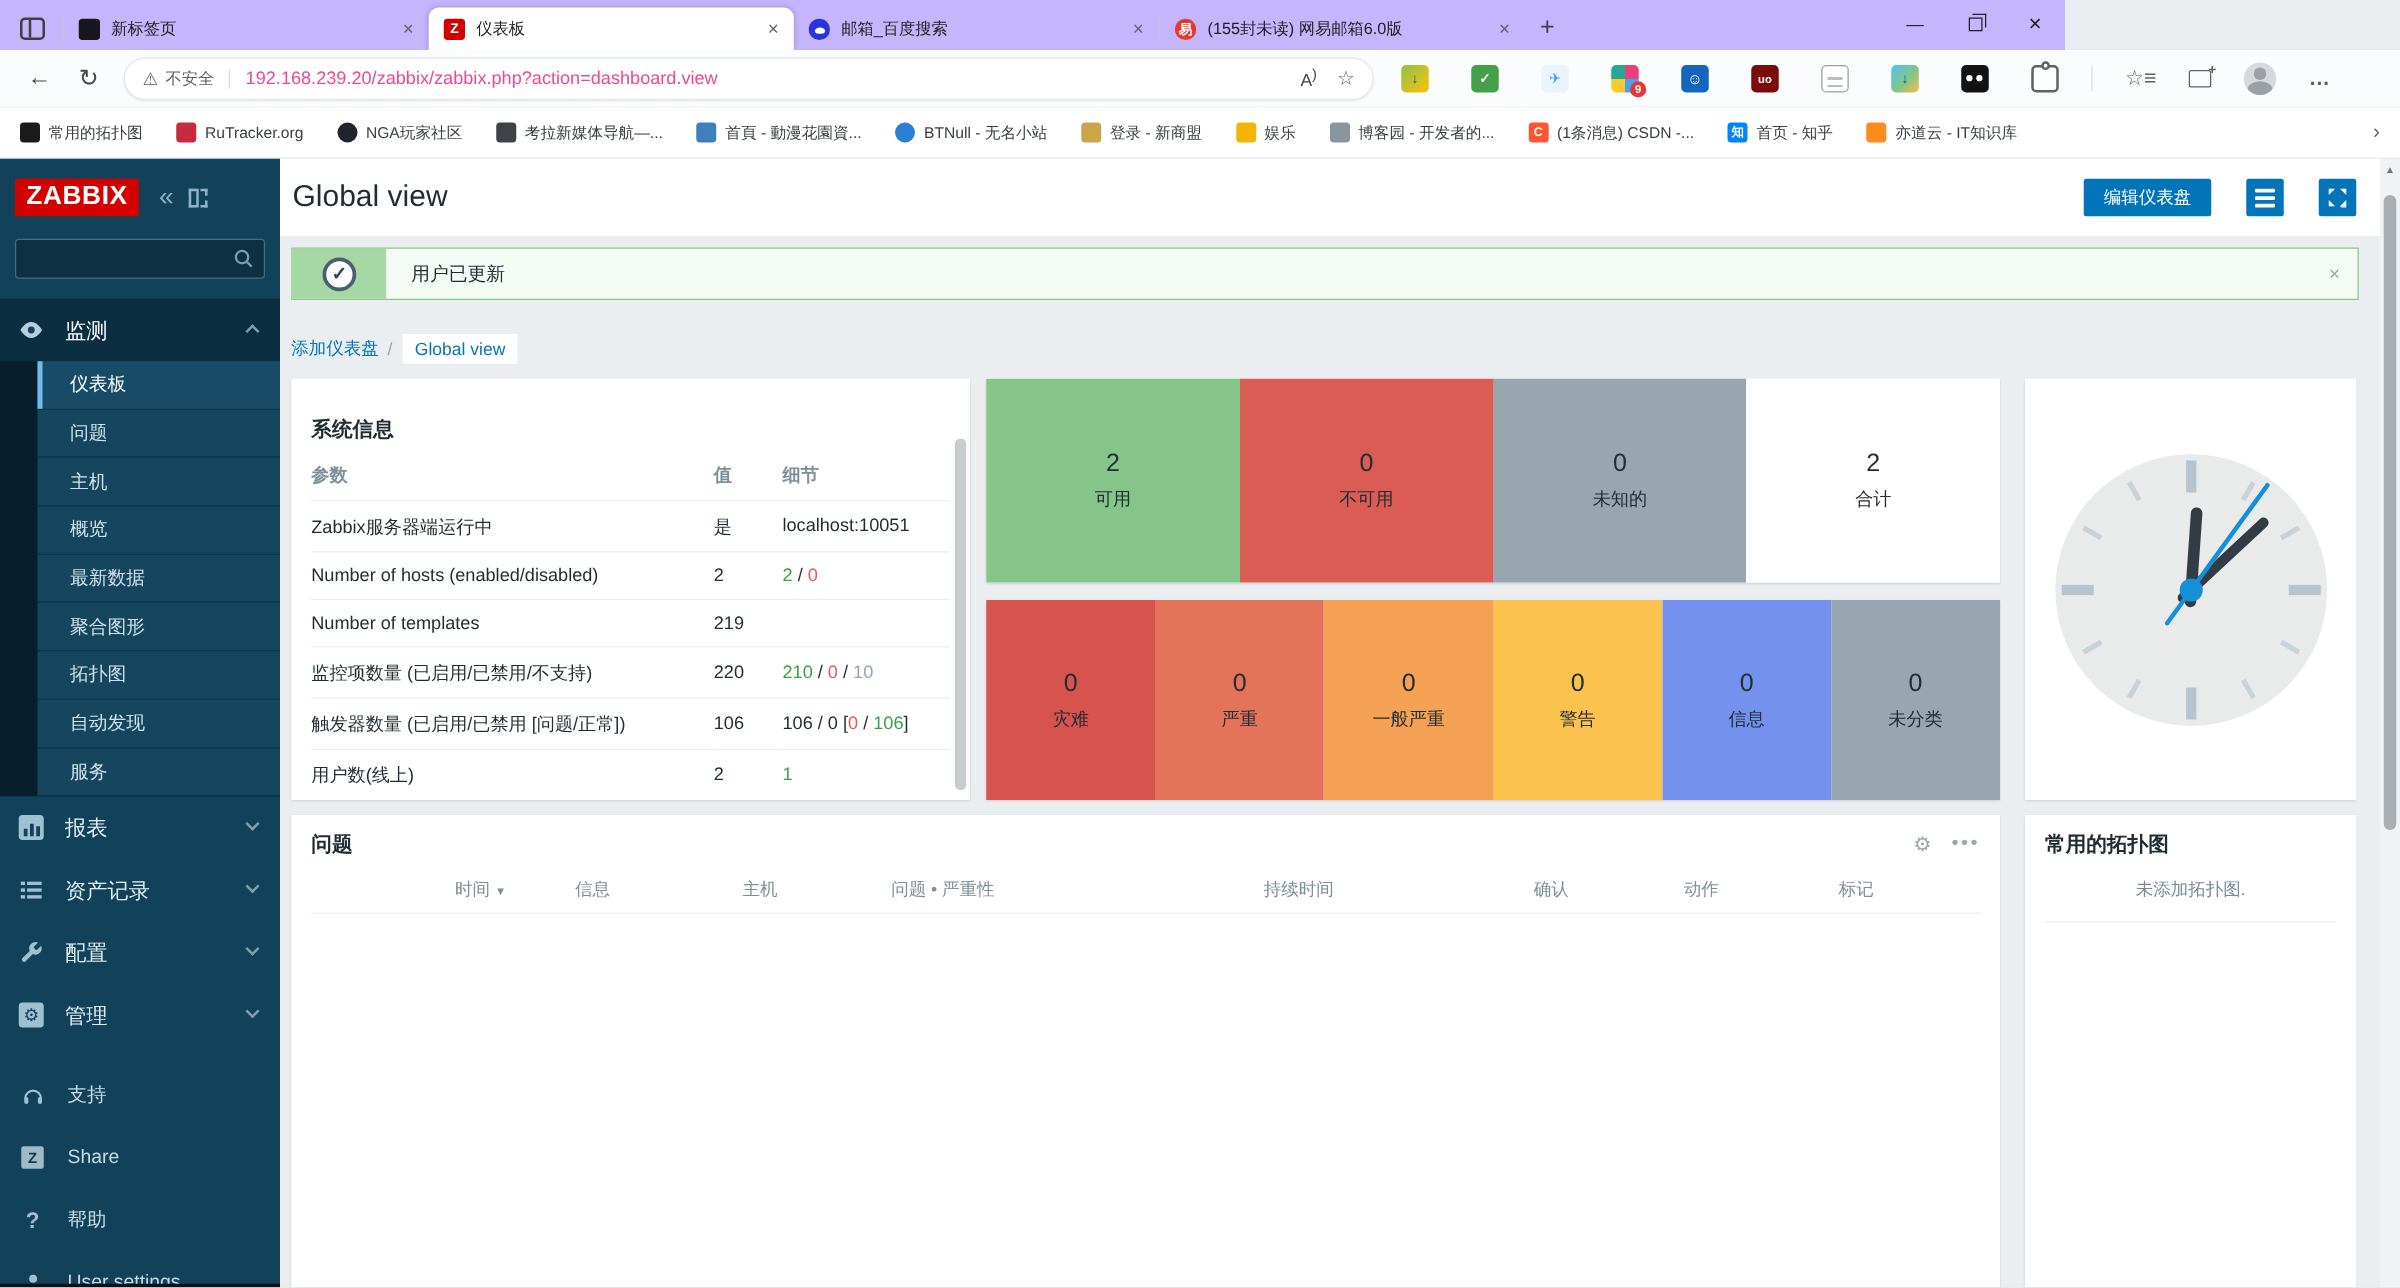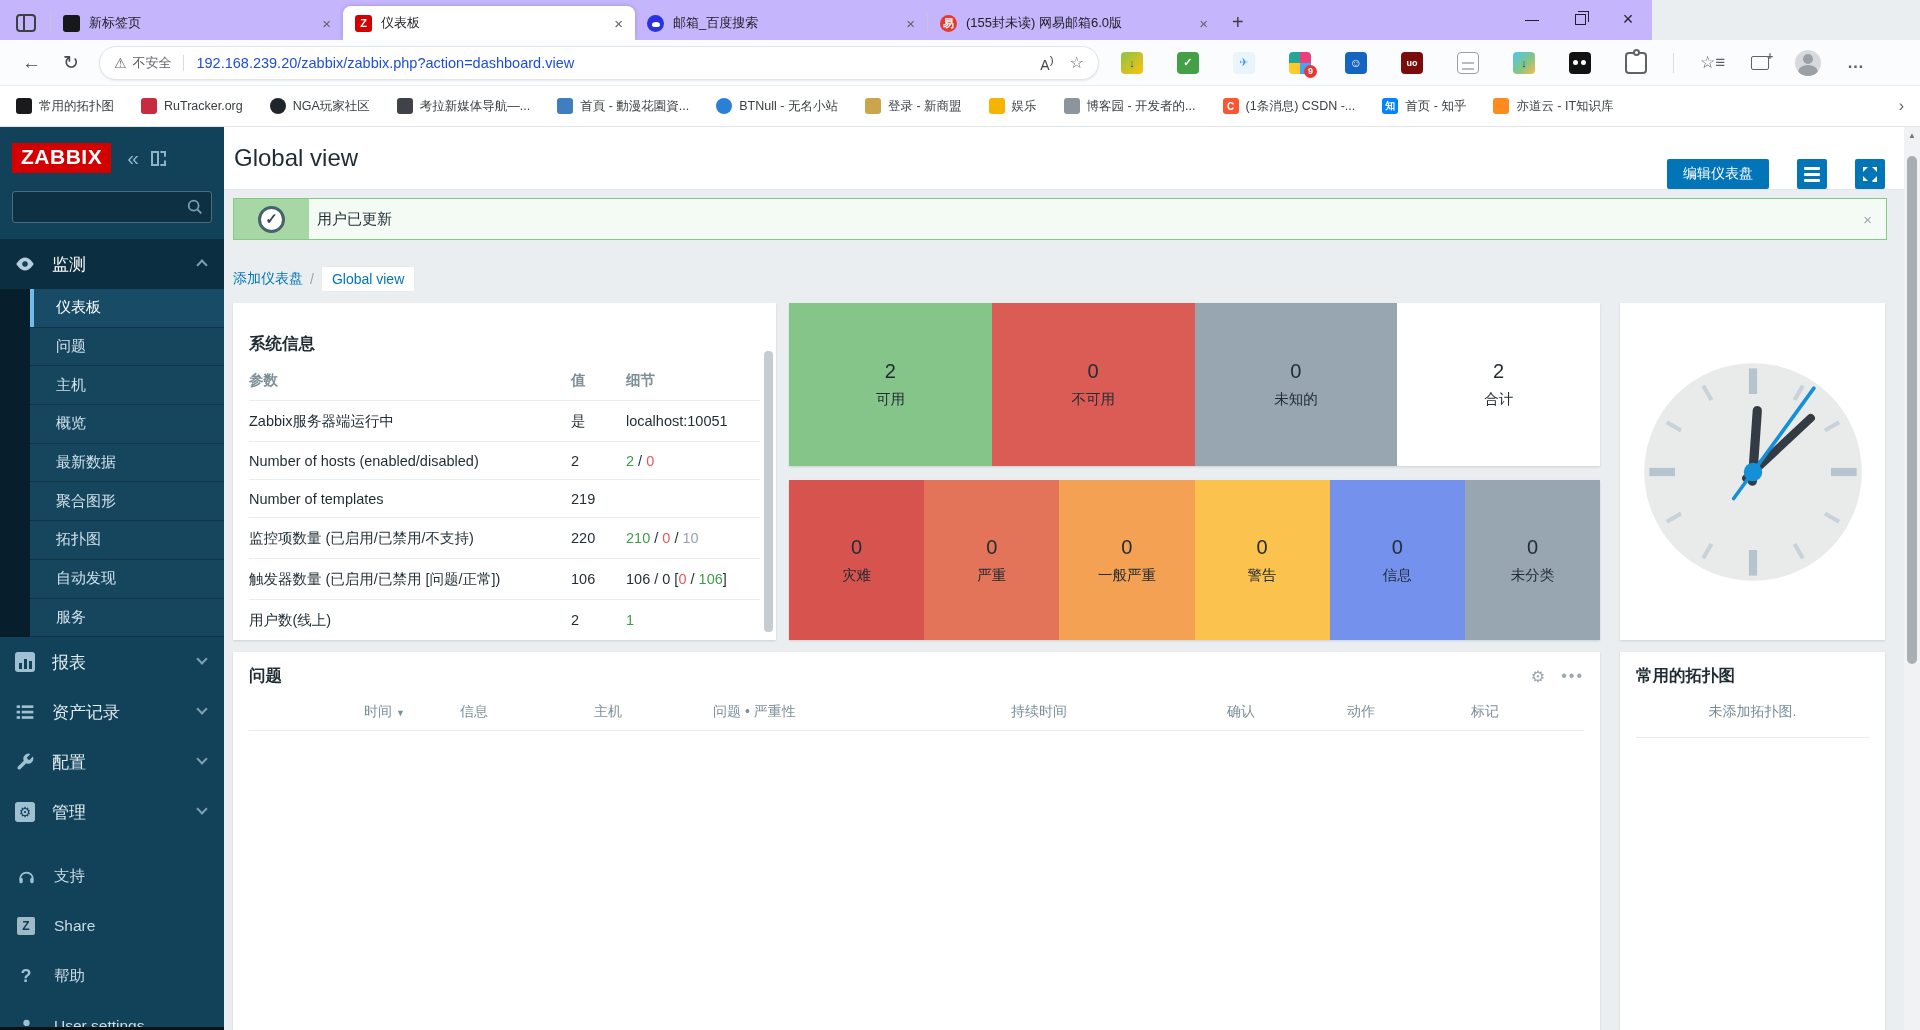--- a/index.html
+++ b/index.html
@@ -25,21 +25,21 @@
 #win-controls{margin-left:auto;display:flex;height:40px;align-self:flex-start}
 #win-controls .wc{width:48px;height:38px;display:flex;align-items:center;justify-content:center;color:#202124;font-size:14px}
 .restore-box{width:11px;height:11px;border:1.2px solid #202124;position:relative}
 .restore-box div{position:absolute;right:-4px;top:-4px;width:11px;height:11px;border:1.2px solid #202124;border-left:none;border-bottom:none}
 
 #toolbar{position:absolute;left:0;top:40px;width:1920px;height:46px;background:#fbfcfd;display:flex;align-items:center;border-bottom:1px solid #eceff1}
 .nav-ico{font-size:19px;color:#45484c;margin-left:22px}
 #address{margin-left:20px;width:1000px;height:34px;background:#fff;border:1px solid #e1e4e8;box-shadow:0 1px 2px rgba(60,64,67,.1);border-radius:17px;display:flex;align-items:center;padding:0 14px;font-size:13px;color:#5f6368}
 #address .warn{font-size:14px;margin-right:6px;color:#5f6368}
 #address .divider{width:1px;height:16px;background:#dadce0;margin:0 12px}
-#address .url{font-size:14.5px;color:#1d4ed8;flex:1;white-space:nowrap;overflow:hidden}
+#address .url{font-size:14.5px;color:#ec4899;flex:1;white-space:nowrap;overflow:hidden}
 #address .aloud{font-size:14px;color:#444;margin-right:16px}
 #address .star{font-size:16px;color:#5f6368}
 #ext-row{display:flex;align-items:center;margin-left:22px;gap:34px}
 .ext{width:22px;height:22px;border-radius:4px;position:relative;display:flex;align-items:center;justify-content:center;font-size:11px;flex:none}
 .ext-idm{background:linear-gradient(135deg,#8bc34a,#ffc107);color:#1252b0;font-weight:bold}
 .ext-shield{background:#43a047;color:#fff;font-weight:bold}
 .ext-bird{background:#eaf4fd;color:#3d9af0;transform:none}
 .ext-grid{background:conic-gradient(#ec407a 0 25%,#42a5f5 0 50%,#ffca28 0 75%,#26a69a 0)}
 .ext-badge{position:absolute;right:-6px;bottom:-4px;background:#e53935;color:#fff;font-size:9px;min-width:13px;height:13px;border-radius:7px;display:flex;align-items:center;justify-content:center;font-weight:bold}
 .ext-person{background:#1565c0;color:#fff;font-size:12px}
@@ -92,29 +92,29 @@
 .q-ico{font-size:18px;font-weight:bold;color:#9fc0d0}
 .rep-ico{width:20px;height:20px;background:#9fc0d0;border-radius:3px;display:flex;align-items:flex-end;justify-content:center;gap:2px;padding:3px}
 .rep-ico div{width:3px;background:#124259}
 .adm-ico{width:20px;height:20px;background:#9fc0d0;border-radius:3px;display:flex;align-items:center;justify-content:center;color:#124259;font-size:14px;line-height:14px}
 #sb-bottombar{position:absolute;left:0;bottom:0;width:224px;height:3px;background:#101010}
 
 
 #main{position:absolute;left:224px;top:127px;width:1680px;height:903px;background:#ebeef0}
 #titlebar{position:absolute;left:0;top:0;right:0;height:63px;background:#fff;border-bottom:1px solid #e3e6e9}
 #page-title{position:absolute;left:10px;top:17px;font-size:24px;color:#1f2c33}
-#hdr-actions{position:absolute;right:19px;top:32px;display:flex;gap:28px}
+#hdr-actions{position:absolute;right:19px;top:16px;display:flex;gap:28px}
 .btn-blue{height:30px;background:#0275b8;color:#fff;border:none;border-radius:2px;font-size:14px;font-family:"Liberation Sans",sans-serif;padding:0 16px}
 .icon-btn{width:30px;height:30px;background:#0275b8;border:none;border-radius:2px;display:flex;align-items:center;justify-content:center;flex-direction:column;gap:3px}
 .icon-btn .bar{width:16px;height:3px;background:#fff;border-radius:1px}
 
 .banner{position:absolute;left:9px;right:17px;top:71px;height:42px;background:#f4fbf4;border:1px solid #86c886;display:flex;align-items:center}
 .banner-left{width:75px;height:100%;background:#a6d7a4;display:flex;align-items:center;justify-content:center;flex:none}
 .banner-check{width:27px;height:27px;border-radius:50%;background:#fff;border:3px solid #48626d;color:#31464f;display:flex;align-items:center;justify-content:center;font-size:15px;font-weight:bold}
-.banner-msg{margin-left:8px;font-size:15px;color:#1f2c33}
+.banner-msg{margin-left:20px;font-size:15px;color:#1f2c33}
 .banner-close{margin-left:auto;margin-right:14px;color:#9aa7ad;font-size:15px}
 
 #breadcrumb{position:absolute;left:9px;top:139px;display:flex;align-items:center;font-size:14px}
 #breadcrumb .lnk{color:#0275b8}
 #breadcrumb .sep{color:#97a4ae;margin:0 7px}
 #breadcrumb .chip{background:#fff;border:1px solid #e7ebee;border-radius:2px;color:#0275b8;padding:4px 10px}
 
 .card{position:absolute;background:#fff;box-shadow:0 1px 2px rgba(0,0,0,.12)}
 .wtitle{font-size:16.5px;font-weight:bold;color:#1f2c33}
 

